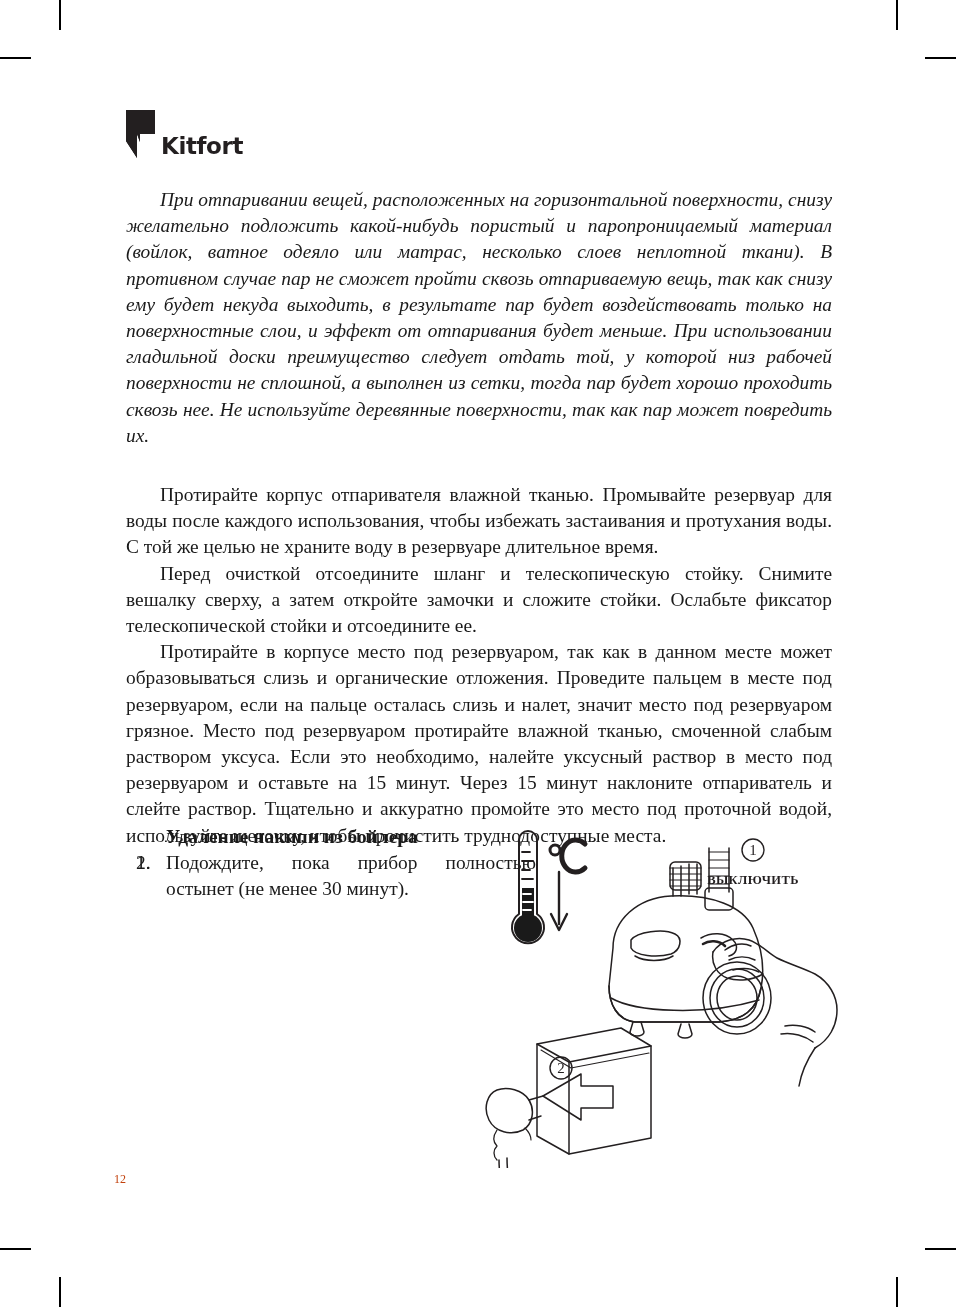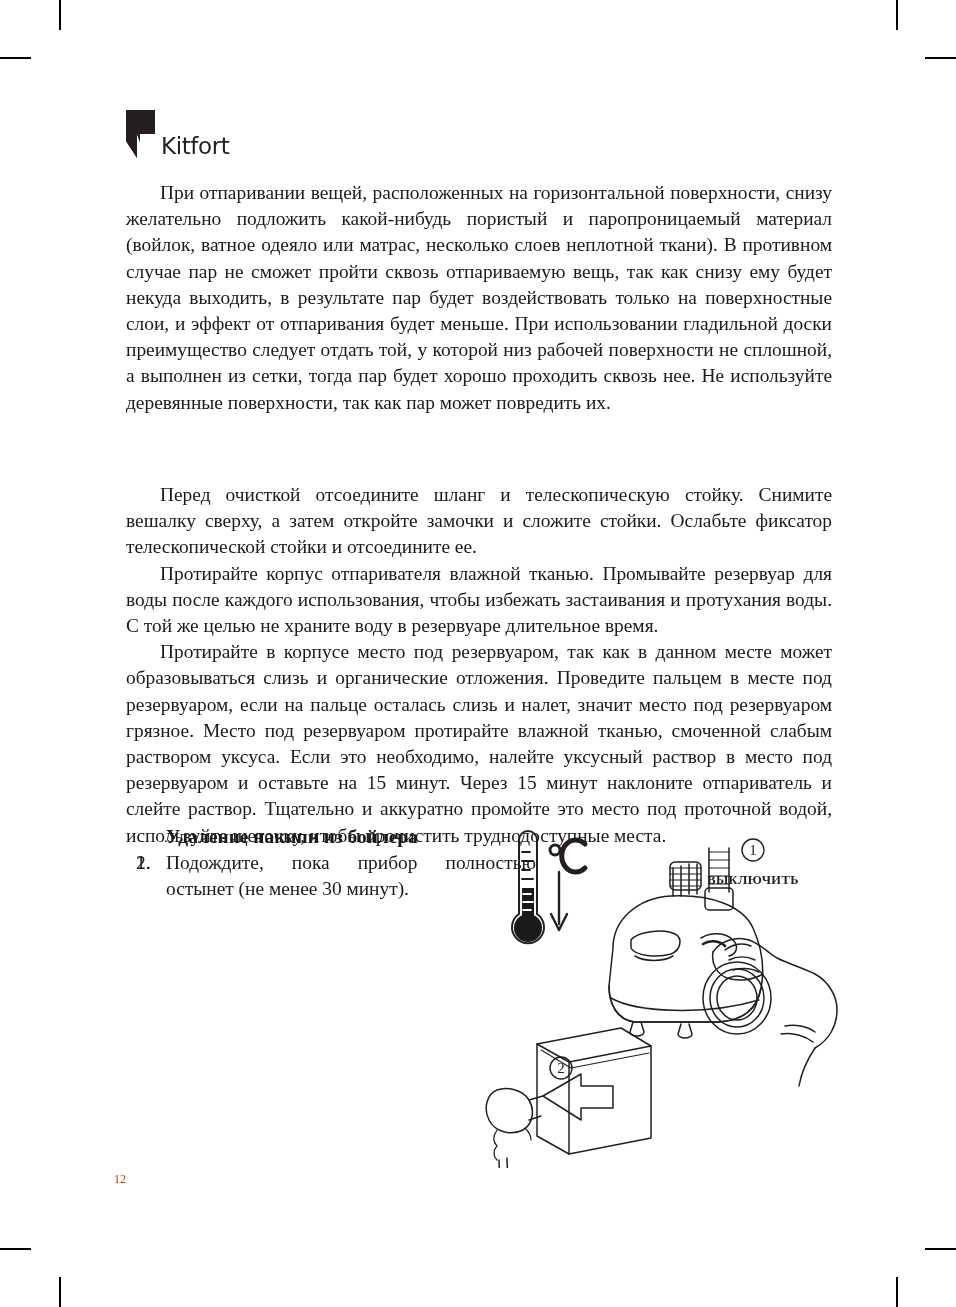--- a/index.html
+++ b/index.html
@@ -24,21 +24,21 @@
   .cm-bl-v { left:59px;  bottom:0; }
   .cm-bl-h { left:0;     bottom:57px; }
   .cm-br-v { left:896px; bottom:0; }
   .cm-br-h { right:0;    bottom:57px; }
 
   
   .logo { position:absolute; left:124px; top:108px; display:flex; align-items:flex-end; }
   .logo-mark { width:33px; height:52px; display:block; }
   .logo-text {
     font-family:"DejaVu Sans", sans-serif;
-    font-weight:400;
+    font-weight:700;
     font-size:23px;
     letter-spacing:-0.4px;
     color:#231f20;
     margin-left:4px;
     line-height:1;
     padding-bottom:2px;
   }
 
   
   .col { position:absolute; left:126px; width:706px; }
@@ -131,28 +131,28 @@
   <div class="crop h cm-br-h"></div>
 
   <div class="logo">
     <svg class="logo-mark" viewBox="0 0 33 52">
       <path d="M2,2 L31,2 L31,26 L16,26 L16,34 L13,26 L13,50 L2,33 Z" fill="#231f20"></path>
       <path d="M2,2 L2,33 L13,50 L13,26 L16,34 L16,26 L31,26 L31,2 Z" fill="#231f20"></path>
     </svg>
     <span class="logo-text">Kitfort</span>
   </div>
 
-  <div class="col" style="top:180px;">
+  <div class="col" style="top:187px;font-style:italic;">
     <p class="body">При отпаривании вещей, расположенных на горизонтальной поверхности, снизу желательно подложить какой-нибудь пористый и паропроницаемый материал (войлок, ватное одеяло или матрас, несколько слоев неплотной ткани). В противном случае пар не сможет пройти сквозь отпариваемую вещь, так как снизу ему будет некуда выходить, в результате пар будет воздействовать только на поверхностные слои, и эффект от отпаривания будет меньше. При использовании гладильной доски преимущество следует отдать той, у которой низ рабочей поверхности не сплошной, а выполнен из сетки, тогда пар будет хорошо проходить сквозь нее. Не используйте деревянные поверхности, так как пар может повредить их.</p>
   </div>
 
 
   <div class="col" style="top:482px;">
+    <p class="body">Протирайте корпус отпаривателя влажной тканью. Промывайте резервуар для воды после каждого использования, чтобы избежать застаивания и протухания воды. С той же целью не храните воду в резервуаре длительное время.</p>
     <p class="body cont">Перед очисткой отсоедините шланг и телескопическую стойку. Снимите вешалку сверху, а затем откройте замочки и сложите стойки. Ослабьте фиксатор телескопической стойки и отсоедините ее.</p>
-    <p class="body">Протирайте корпус отпаривателя влажной тканью. Промывайте резервуар для воды после каждого использования, чтобы избежать застаивания и протухания воды. С той же целью не храните воду в резервуаре длительное время.</p>
     <p class="body cont">Протирайте в корпусе место под резервуаром, так как в данном месте может образовываться слизь и органические отложения. Проведите пальцем в месте под резервуаром, если на пальце осталась слизь и налет, значит место под резервуаром грязное. Место под резервуаром протирайте влажной тканью, смоченной слабым раствором уксуса. Если это необходимо, налейте уксусный раствор в место под резервуаром и оставьте на 15 минут. Через 15 минут наклоните отпариватель и слейте раствор. Тщательно и аккуратно промойте это место под проточной водой, используйте щеточку, чтобы прочистить труднодоступные места.</p>
   </div>
 
   <div class="lower">
     <div class="sub-head">Удаление накипи из бойлера</div>
     <ol class="steps">
       <li>
         <span class="num">1.</span>
       </li>
       <li>

